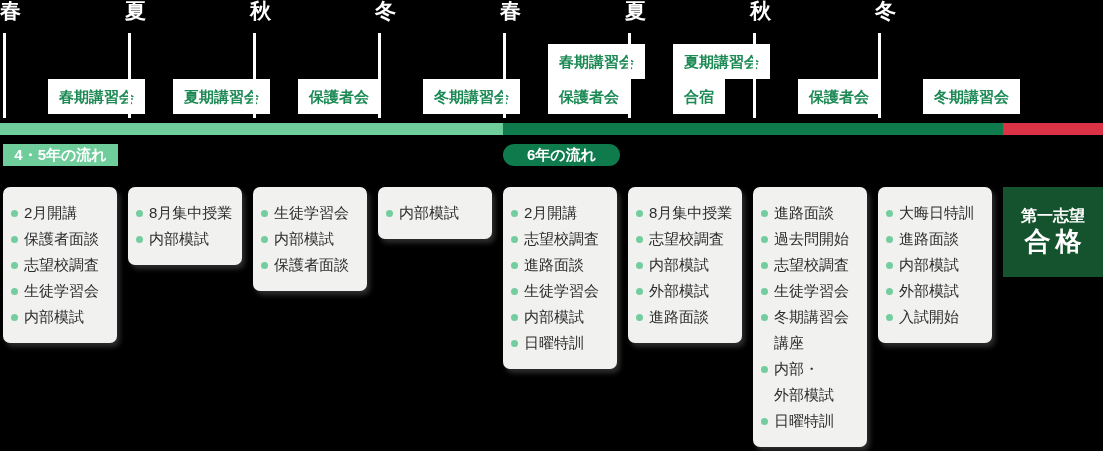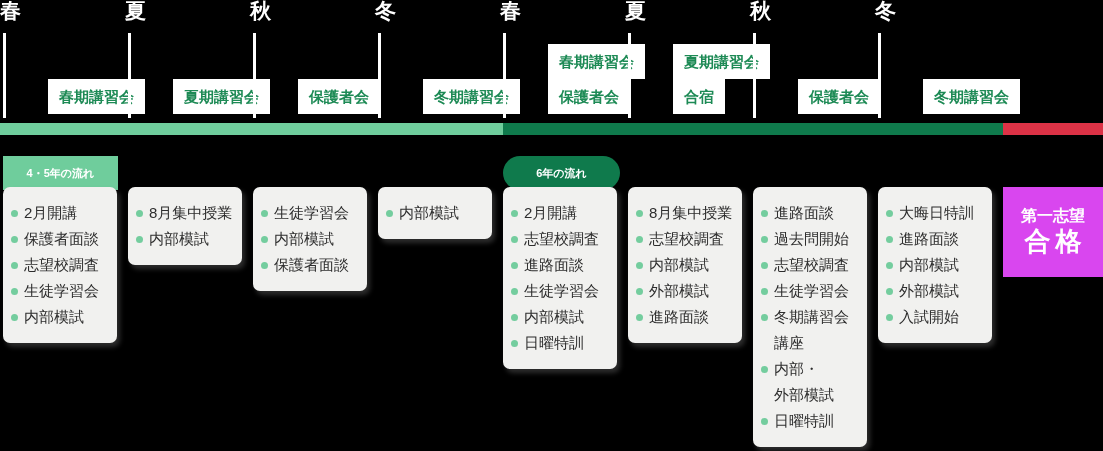--- a/index.html
+++ b/index.html
@@ -24,22 +24,22 @@
     position:absolute;top:35px;left:9px;height:79px;
     display:flex;flex-direction:column;justify-content:flex-end;align-items:flex-start;padding-left:36px;
   }
   .event-box{
     background:#fff;color:#1d8a55;
     font-size:15px;font-weight:bold;line-height:15px;
     padding:10px 11px;white-space:nowrap;
   }
   .bar-seg{position:absolute;top:123px;height:12px;}
   .phase{
-    position:absolute;top:156px;height:34px;
-    color:#fff;font-size:11px;font-weight:bold;
+    position:absolute;top:144px;height:22px;
+    color:#fff;font-size:15px;font-weight:bold;
     display:flex;align-items:center;justify-content:center;
   }
   .card{
     position:absolute;top:187px;left:0;width:114px;
     background:#f1f1ef;border-radius:7px;
     padding:13px 3px 13px 8px;box-sizing:border-box;
     box-shadow:3px 4px 5px rgba(130,130,130,0.35);
   }
   .card ul{list-style:none;margin:0;padding:0;}
   .card li{
@@ -300,18 +300,18 @@
             <span class="itx">外部模試</span>
           </li>
         <li>
             <span class="dot" style="background-color: rgb(116, 205, 158);"></span>
             <span class="itx">入試開始</span>
           </li>
       </ul>
     </div>
   </div>
 
-  <div class="goal" style="background-color: #d946ef;">
+  <div class="goal" style="background-color: #14532d;">
     <div class="g1">第一志望</div>
     <div class="g2">合格</div>
   </div>
 
 </div>
 
 </body></html>

